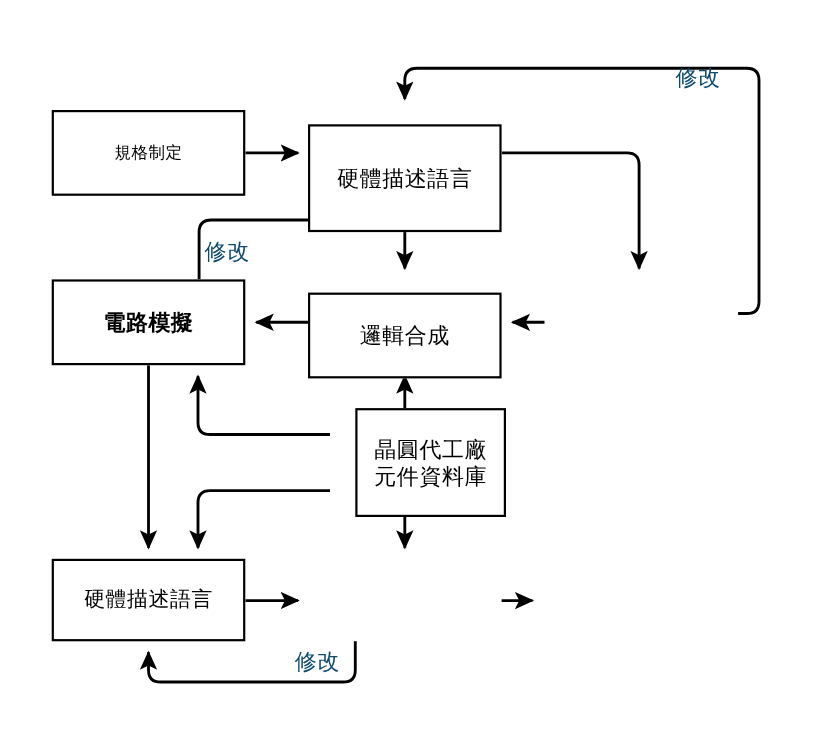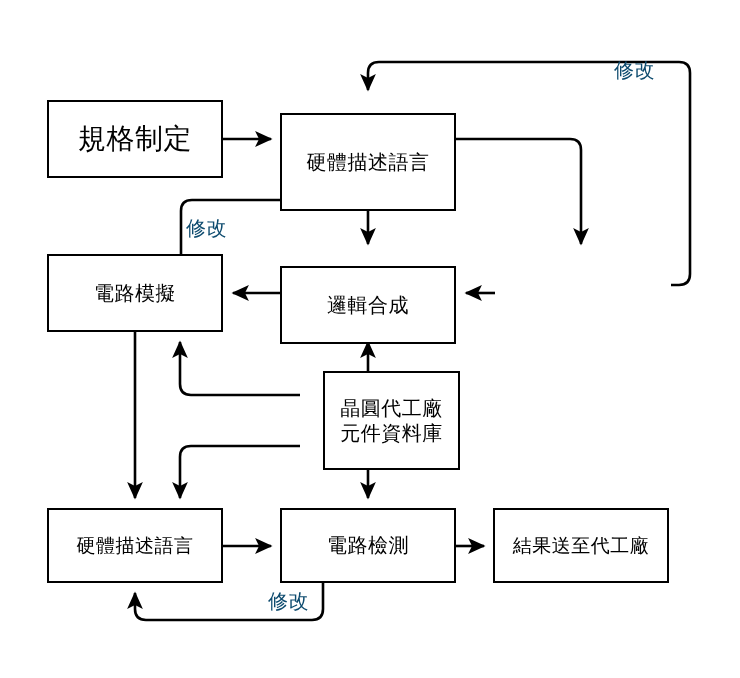--- a/index.html
+++ b/index.html
@@ -87,53 +87,47 @@
 
       <path d="M 223 546 L 271 546" marker-end="url(#ah)"></path>
 
       <path d="M 456 546 L 484 546" marker-end="url(#ah)"></path>
 
       <path d="M 323 583 L 323 609 Q 323 620 312 620 L 146 620 Q 135 620 135 609 L 135 593" marker-end="url(#ah)"></path>
 
     </g>
   </svg>
 
-  <div class="node" style="left:47px;  top:100px; width:176px; height:78px; font-size:28px;">
+  <div class="node" style="left:47px;  top:100px; width:176px; height:78px; font-size:15px;">
     <span class="node-label">規格制定</span>
   </div>
 
   <div class="node" style="left:280px; top:113px; width:176px; height:98px; font-size:20px;">
     <span class="node-label">硬體描述語言</span>
   </div>
 
-  <div class="node" style="left:47px;  top:254px; width:176px; height:78px; font-size:20px;">
+  <div class="node" style="left:47px;  top:254px; width:176px; height:78px; font-size:20px;font-weight:bold;">
     <span class="node-label">電路模擬</span>
   </div>
 
   <div class="node" style="left:280px; top:254px; width:176px; height:78px; font-size:20px;margin-top:12px;">
     <span class="node-label">邏輯合成</span>
   </div>
 
 
   <div class="node" style="left:300px; top:371px; width:137px; height:99px; font-size:20px;margin-left:23px;">
     <span class="node-label">晶圓代工廠
 元件資料庫</span>
   </div>
 
   <div class="node" style="left:47px;  top:508px; width:176px; height:75px; font-size:19px;">
     <span class="node-label">硬體描述語言</span>
   </div>
 
-  <div class="node" style="left:280px; top:508px; width:176px; height:75px; font-size:20px;">
-    <span class="node-label">電路檢測</span>
-  </div>
 
-  <div class="node" style="left:493px; top:508px; width:176px; height:75px; font-size:19px;">
-    <span class="node-label">結果送至代工廠</span>
-  </div>
 
   <div class="edge-label" style="left:614px; top:57px; font-size:20px;">修改</div>
 
   <div class="edge-label" style="left:186px; top:215px; font-size:20px;">修改</div>
 
   <div class="edge-label" style="left:268px; top:588px; font-size:20px;">修改</div>
 
 </div>
 
 </body></html>

